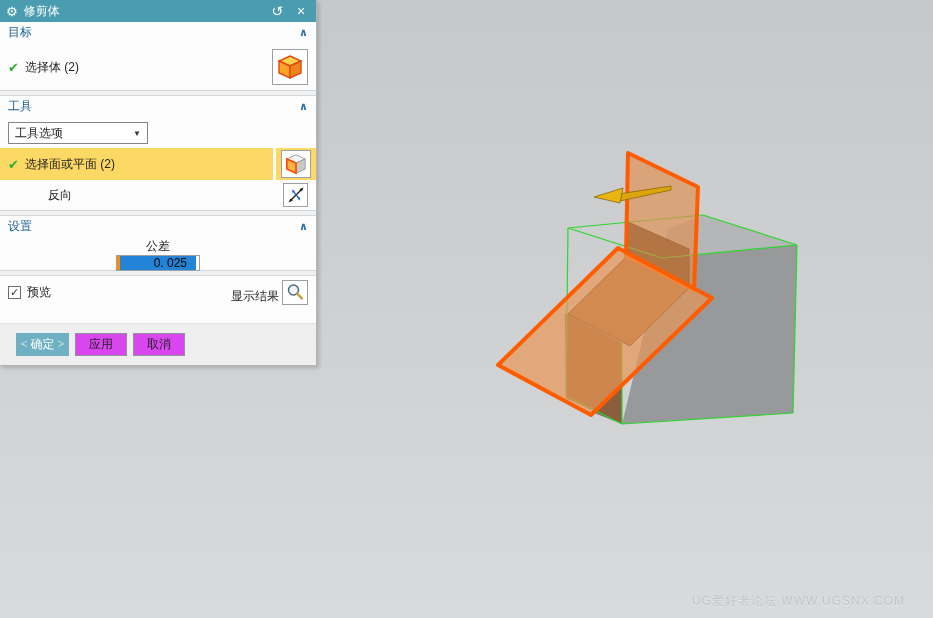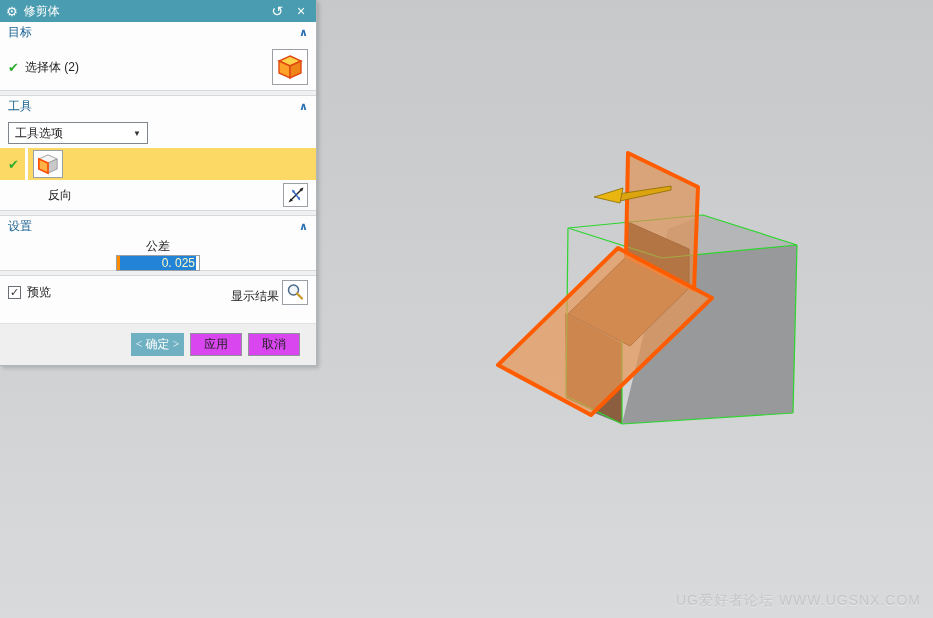--- a/index.html
+++ b/index.html
@@ -6,22 +6,22 @@
   html,body { width:933px; height:618px; overflow:hidden;
     font-family:"Liberation Sans","DejaVu Sans",sans-serif; font-size:12px; color:#222; }
 
   
   .viewport {
     position:absolute; left:0; top:0; width:933px; height:618px;
     background:linear-gradient(#c6c8ca 0%, #cfd1d3 55%, #d8dadb 100%);
   }
   .viewport svg { position:absolute; left:0; top:0; }
   .watermark {
-    position:absolute; right:12px; bottom:8px;
-    font-size:14px; letter-spacing:1px; color:#c3c5c6;
+    position:absolute; right:28px; bottom:8px;
+    font-size:12px; letter-spacing:1px; color:#c3c5c6;
     text-shadow:0 1px 0 #e6e8e9; white-space:nowrap;
   }
 
   
   .dialog {
     position:absolute; left:0; top:0; width:317px; height:366px;
     background:#fdfdfd; border-right:1px solid #b3b6b8; border-bottom:1px solid #b3b6b8;
     box-shadow:2px 2px 4px rgba(0,0,0,.18);
   }
   .titlebar {
@@ -69,37 +69,37 @@
   .btn-reverse { width:25px; height:24px; }
 
   .row-tol { height:32px;flex-direction:column; }
   .row-tol .lbl { flex:1; }
   .tol-input {
     width:84px; height:20px; border:1px solid #9aa0a6; background:#fff;
     display:flex; align-items:stretch;
   }
   .tol-input .anchor { width:3px; background:#ff8c00; }
   .tol-input .sel {
-    flex:1; background:#2383d6; color:#fef9c3; display:flex; align-items:center;
-    justify-content:flex-end; padding-right:1px; font-size:12px;
+    flex:1; background:#2383d6; color:#000000; display:flex; align-items:center;
+    justify-content:flex-end; padding-right:9px; font-size:12px;
   }
   .tol-input .caret { width:1px; background:#fff; margin:2px 2px 2px 0; }
 
   .row-preview { height:32px; }
   .checkbox {
     width:13px; height:13px; border:1px solid #6a6f75; background:#fff; margin-right:6px;
     display:flex; align-items:center; justify-content:center; font-size:11px; color:#333; line-height:1;
   }
   .show-result { margin-left:auto; display:flex; align-items:flex-end; gap:3px; }
   .btn-magnifier { width:26px; height:25px; }
 
   .footer {
     position:absolute; left:0; bottom:0; width:100%; height:42px;
     background:#efefef; border-top:1px solid #e2e2e2;
-    display:flex; align-items:center; justify-content:flex-end; gap:6px; padding:4px 16px;font-family:Liberation Serif, serif;
+    display:flex; align-items:center; justify-content:flex-start; gap:6px; padding:4px 16px;font-family:Liberation Serif, serif;
   }
   .btn { height:23px; font-size:12px; font-family:inherit; }
   .btn-ok { background:#6fb0c3; color:#fff; border:1px solid #6fb0c3; width:53px; }
   .btn-plain { background:#d946ef; color:#222; border:1px solid #8f9499; width:52px; }
 </style>
 </head>
 <body>
 
 <div class="viewport">
   <svg width="933" height="618" viewBox="0 0 933 618">
@@ -169,20 +169,21 @@
     <span class="chev">∧</span>
   </div>
   <div class="row row-toolopt">
     <span class="dropdown">
       <span class="dd-val">工具选项</span>
       <span class="dd-arrow">▼</span>
     </span>
   </div>
   <div class="row row-selface">
     <span class="check">✔</span>
+    <span class="txt">选择面或平面 (2)</span>
     <span class="gap"></span>
     <span class="cell">
       <span class="icon-btn btn-face">
         <svg width="22" height="22" viewBox="0 0 24 24">
           <polygon points="12,2 22,6.5 12,11 2,6.5" fill="#f4f4f4" stroke="#9a9a9a" stroke-width="1"></polygon>
           <polygon points="22,6.5 12,11 12,22 22,17.5" fill="#c9c9c9" stroke="#9a9a9a" stroke-width="1"></polygon>
           <polygon points="2,6.5 12,11 12,22 2,17.5" fill="#ffb347" stroke="#ff4d00" stroke-width="1.8"></polygon>
         </svg>
       </span>
     </span>

